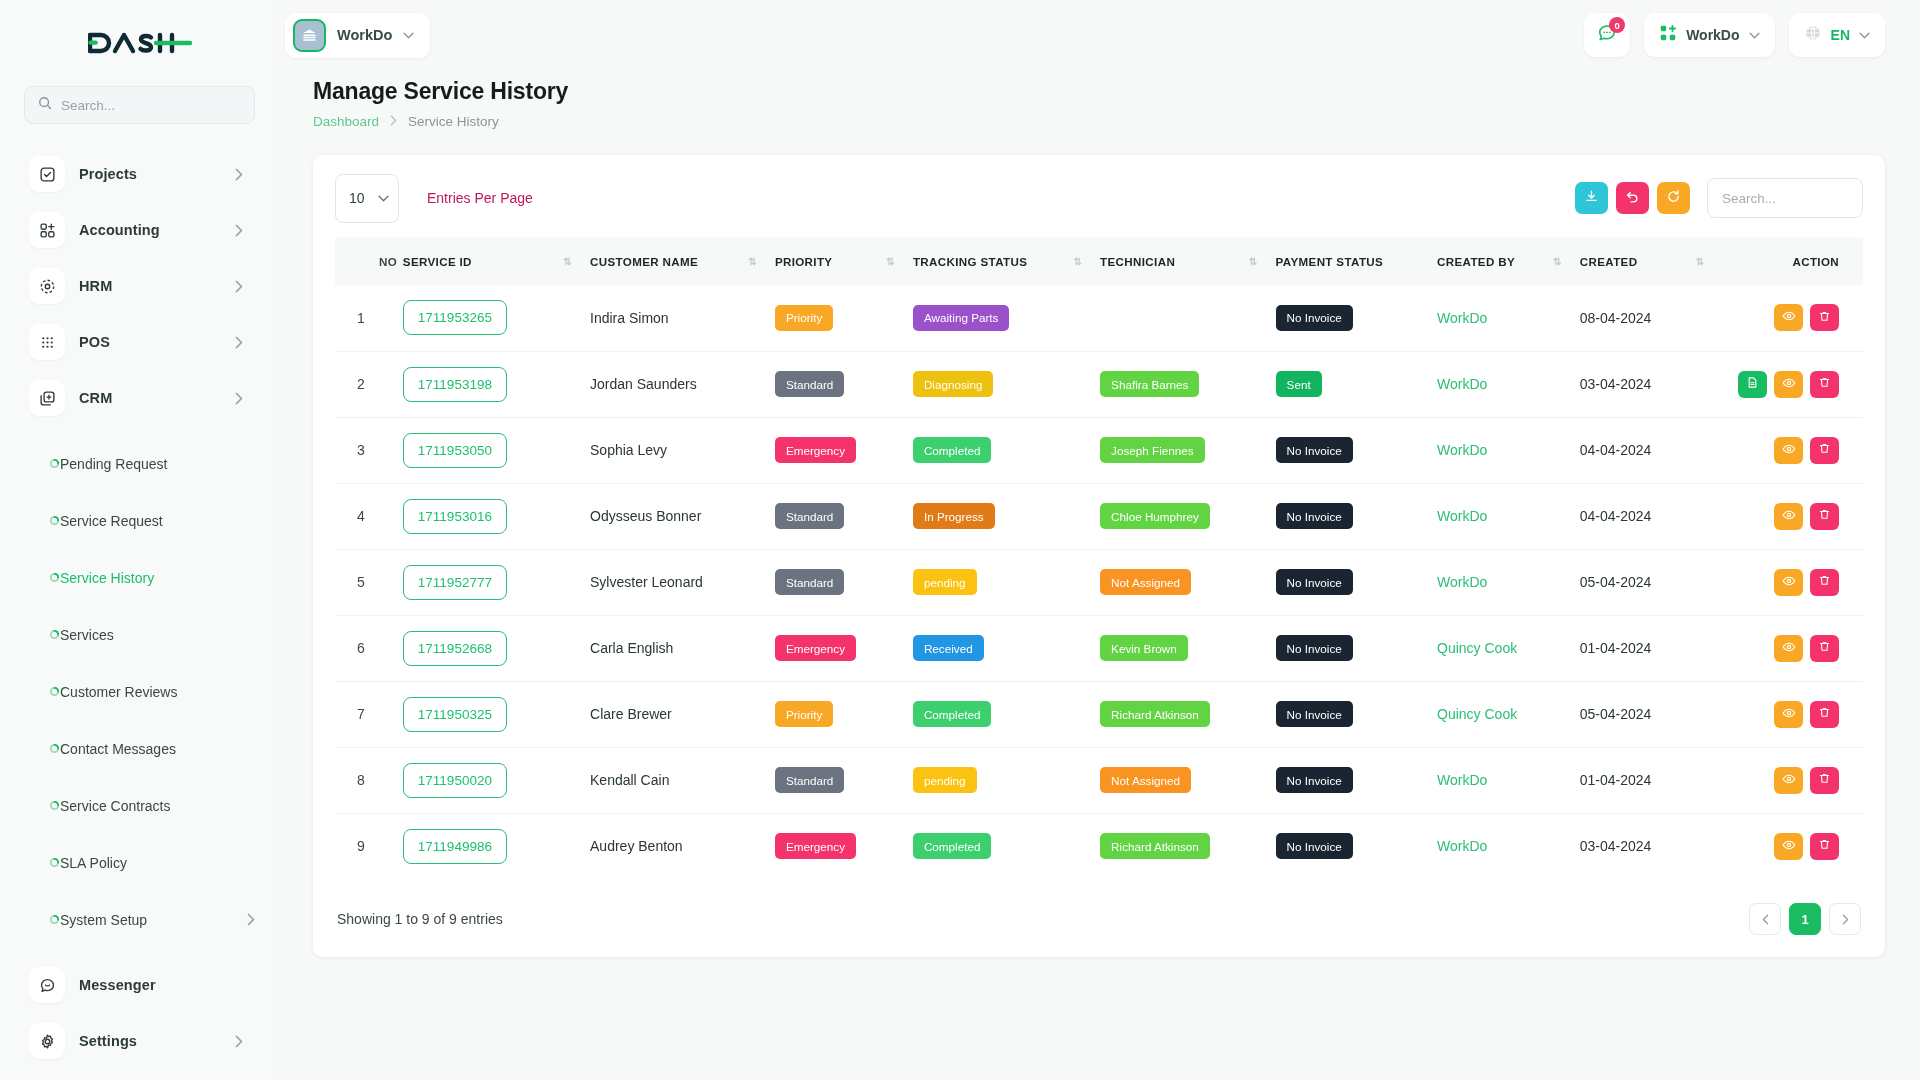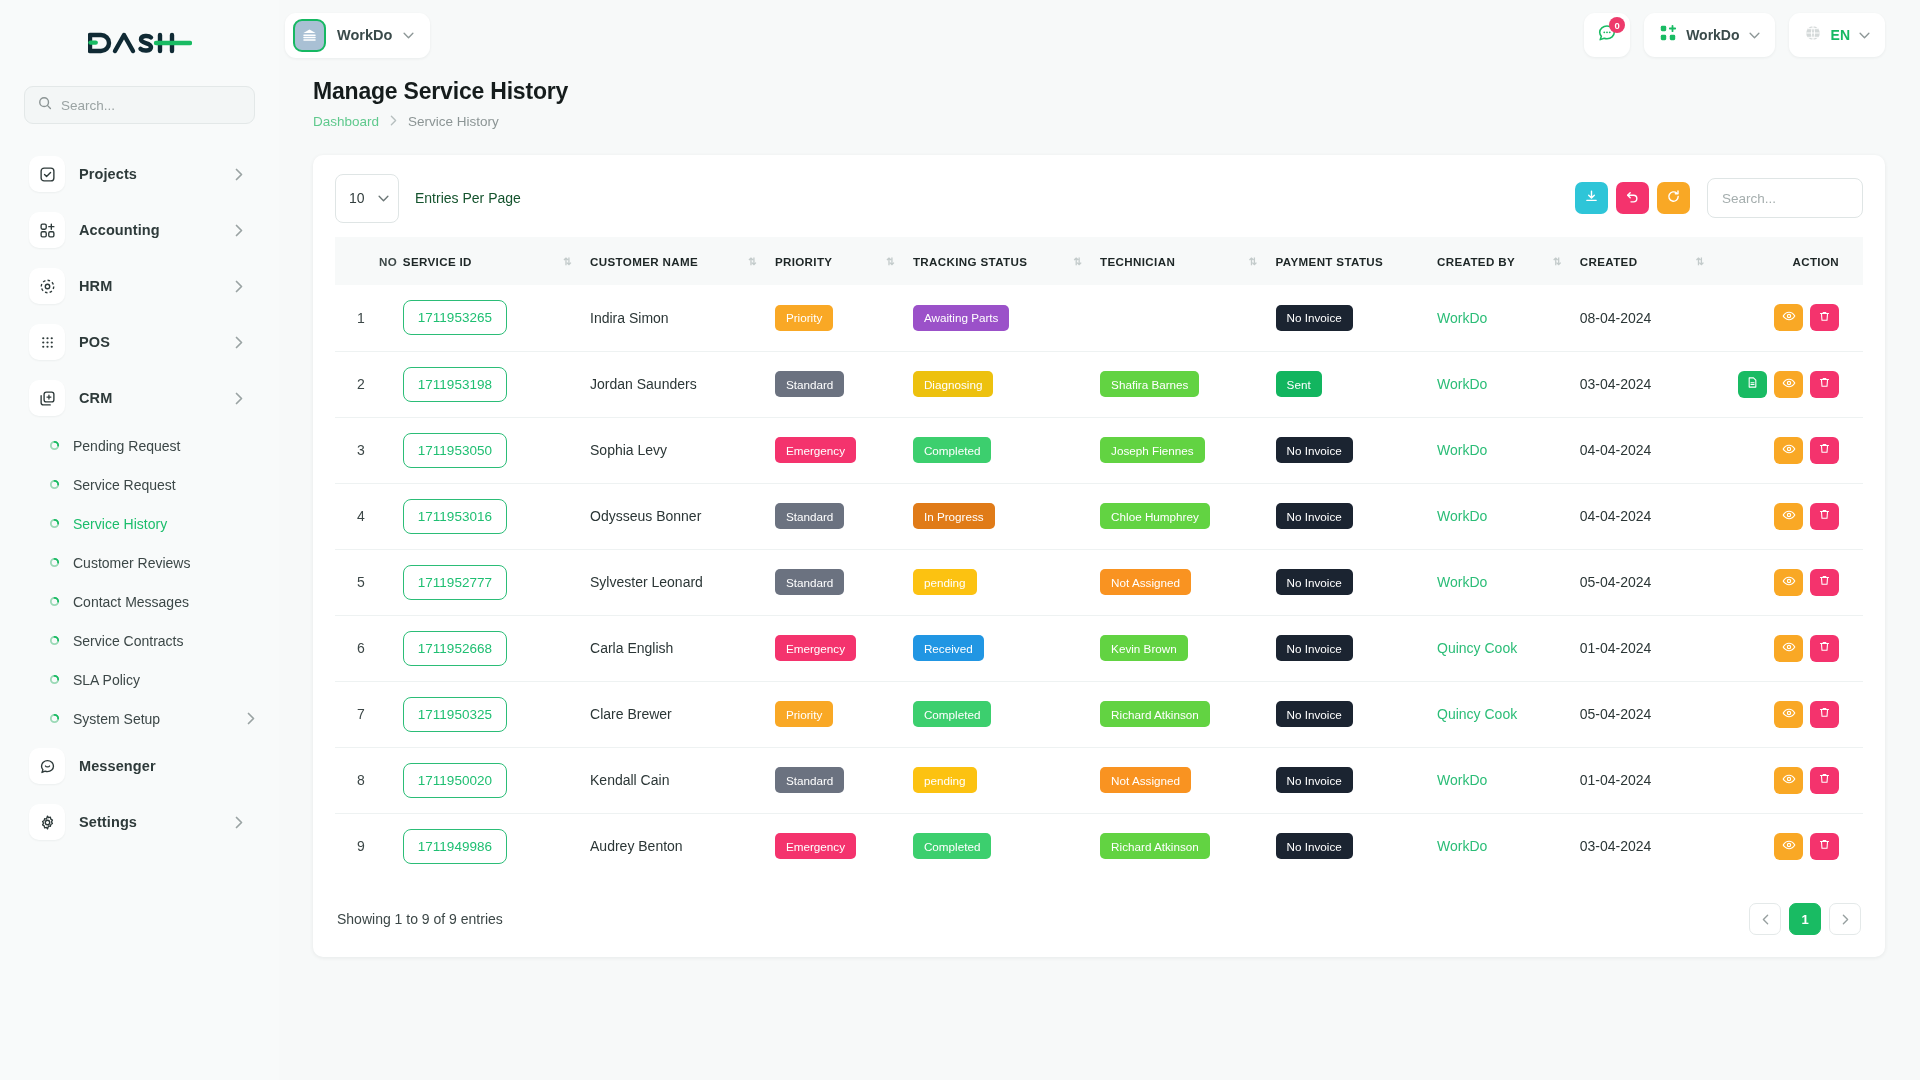--- a/index.html
+++ b/index.html
@@ -42,22 +42,22 @@
     box-shadow: 0 1px 2px rgba(16,30,30,.05);
   }
   .nav-label { font-size: 14.5px; color: #2e3a3a; font-weight: 600; flex: 1 1 auto; letter-spacing: .1px;}
   .nav-chev { color: #9aa3a3; display: flex; }
   .nav-item.active { background: linear-gradient(95deg,#14b560,#16c068); box-shadow: 0 7px 16px rgba(22,192,104,.32); }
   .nav-item.active .nav-label { color: #fff; }
   .nav-item.active .nav-chev { color: #fff; }
   .nav-item.active .nav-ico { background: #fff; }
 
   .sub-item {
-    display: flex; align-items: center; gap: 13px;
-    height: 39px; margin: 0 24px; padding-left: 25px;
+    display: flex; align-items: center; 
+    height: 39px; margin: 18px 24px; padding-left: 25px;
     cursor: pointer; font-size: 14px; color: #3c4747; font-weight: 400;
   }
   .sub-item.current { color: #1bbd6b; font-weight: 500; }
   .sub-dot { width: 11px; height: 11px; flex: 0 0 11px; display: flex; }
   .sub-label { flex: 1 1 auto; }
   .sub-chev { color: #9aa3a3; display: flex; }
 
   
   .main { flex: 1 1 auto; height: 1080px; display: flex; flex-direction: column; background: #f7f9f9; }
   .topbar { height: 70px; flex: 0 0 70px; display: flex; align-items: center; padding: 0 35px 0 6px; }
@@ -99,21 +99,21 @@
     margin: 26px 35px 0 34px; background: #fff; border-radius: 10px;
     box-shadow: 0 1px 4px rgba(16,30,30,.07); padding: 22px 22px 22px 22px;
     flex: 0 0 auto;
   }
   .card-top { display: flex; align-items: center; height: 42px; }
   .entries-sel {
     width: 64px; height: 49px; border: 1px solid #dfe5e5; border-radius: 8px;
     display: flex; align-items: center; justify-content: space-between;
     padding: 0 9px 0 13px; font-size: 14px; color: #333f3f; cursor: pointer; background: #fff;
   }
-  .entries-lbl { margin-left: 16px; font-size: 14px; color: #14532d; }
+  .entries-lbl { margin-left: 28px; font-size: 14px; color: #be185d; }
   .card-top-right { margin-left: auto; display: flex; align-items: center; gap: 8px; }
   .icon-btn {
     width: 33px; height: 32px; border-radius: 7px; border: none; cursor: pointer;
     display: flex; align-items: center; justify-content: center;
   }
   .b-cyan { background: #2ec5d8; } .b-pink { background: #f4336d; } .b-orange { background: #f9a825; }
   .tbl-search {
     width: 156px; height: 40px; margin-left: 9px;
     border: 1px solid #dfe5e5; border-radius: 8px; background: #fff;
     display: flex; align-items: center; padding: 0 14px;
@@ -307,20 +307,29 @@
         <span class="sub-label">Service Request</span>
       </div>
       <div class="sub-item current">
         <span class="sub-dot">
             <svg width="11" height="11" viewBox="0 0 12 12">
               <circle cx="6" cy="6" r="4" fill="none" stroke="#9bd9b6" stroke-width="2"></circle>
               <path d="M6 2a4 4 0 0 1 4 4" stroke="#19bb63" stroke-width="2" fill="none" stroke-linecap="round"></path>
             </svg>
           </span>
         <span class="sub-label">Service History</span>
+      </div>
+      <div class="sub-item">
+        <span class="sub-dot">
+            <svg width="11" height="11" viewBox="0 0 12 12">
+              <circle cx="6" cy="6" r="4" fill="none" stroke="#9bd9b6" stroke-width="2"></circle>
+              <path d="M6 2a4 4 0 0 1 4 4" stroke="#19bb63" stroke-width="2" fill="none" stroke-linecap="round"></path>
+            </svg>
+          </span>
+        <span class="sub-label">Services</span>
       </div>
       <div class="sub-item">
         <span class="sub-dot">
             <svg width="11" height="11" viewBox="0 0 12 12">
               <circle cx="6" cy="6" r="4" fill="none" stroke="#9bd9b6" stroke-width="2"></circle>
               <path d="M6 2a4 4 0 0 1 4 4" stroke="#19bb63" stroke-width="2" fill="none" stroke-linecap="round"></path>
             </svg>
           </span>
         <span class="sub-label">Customer Reviews</span>
       </div>

